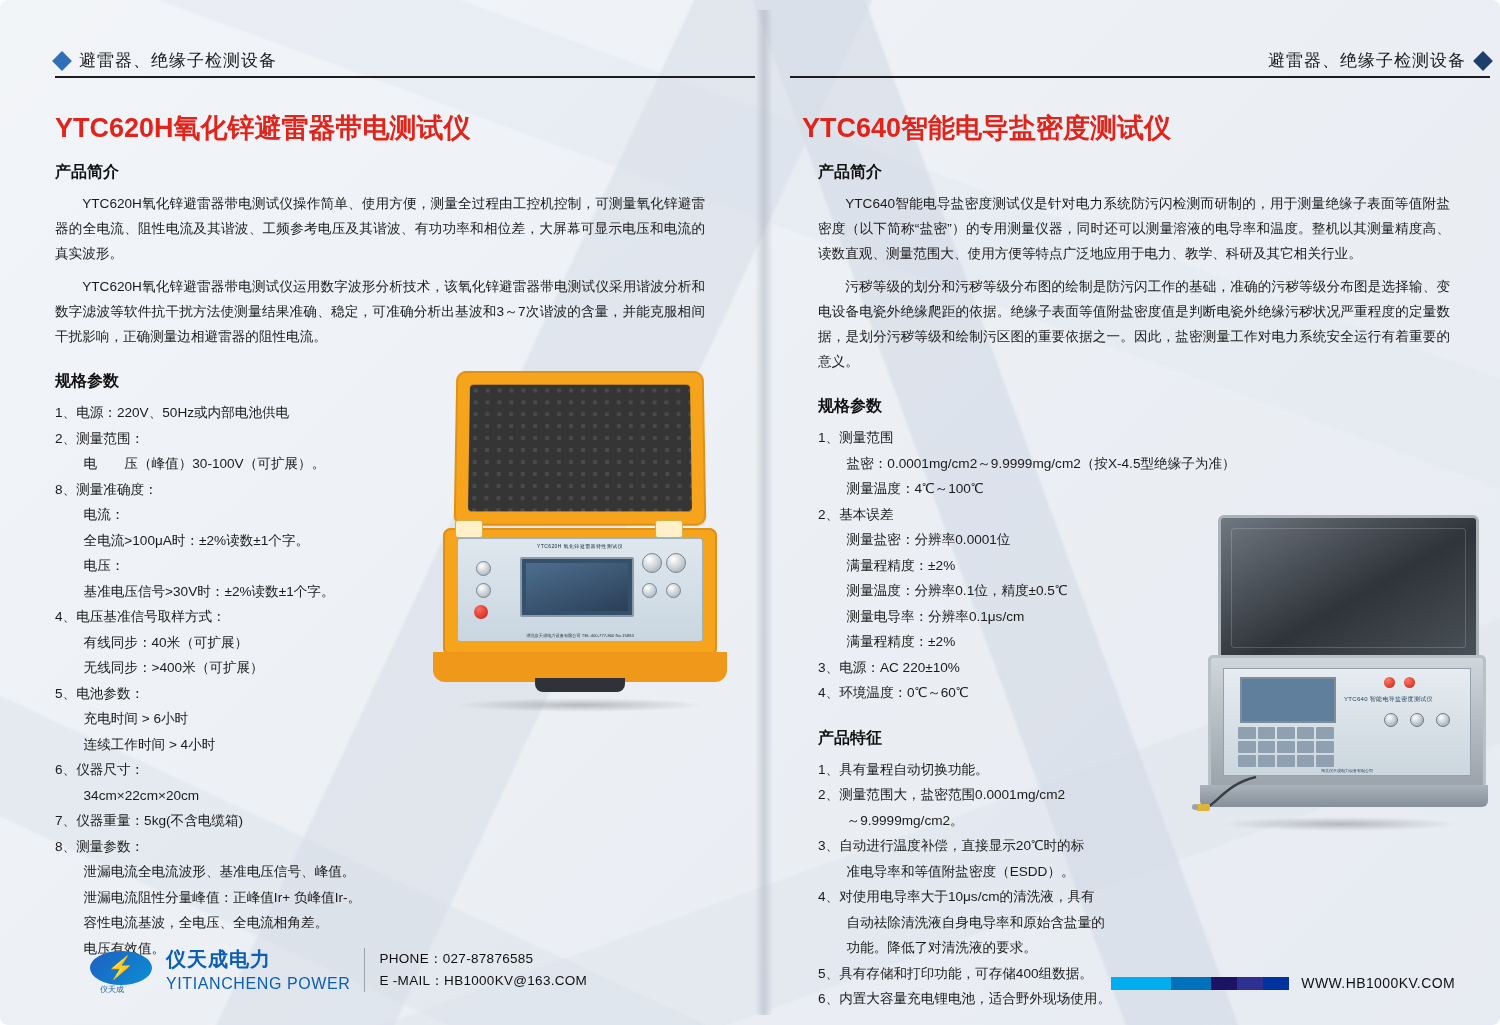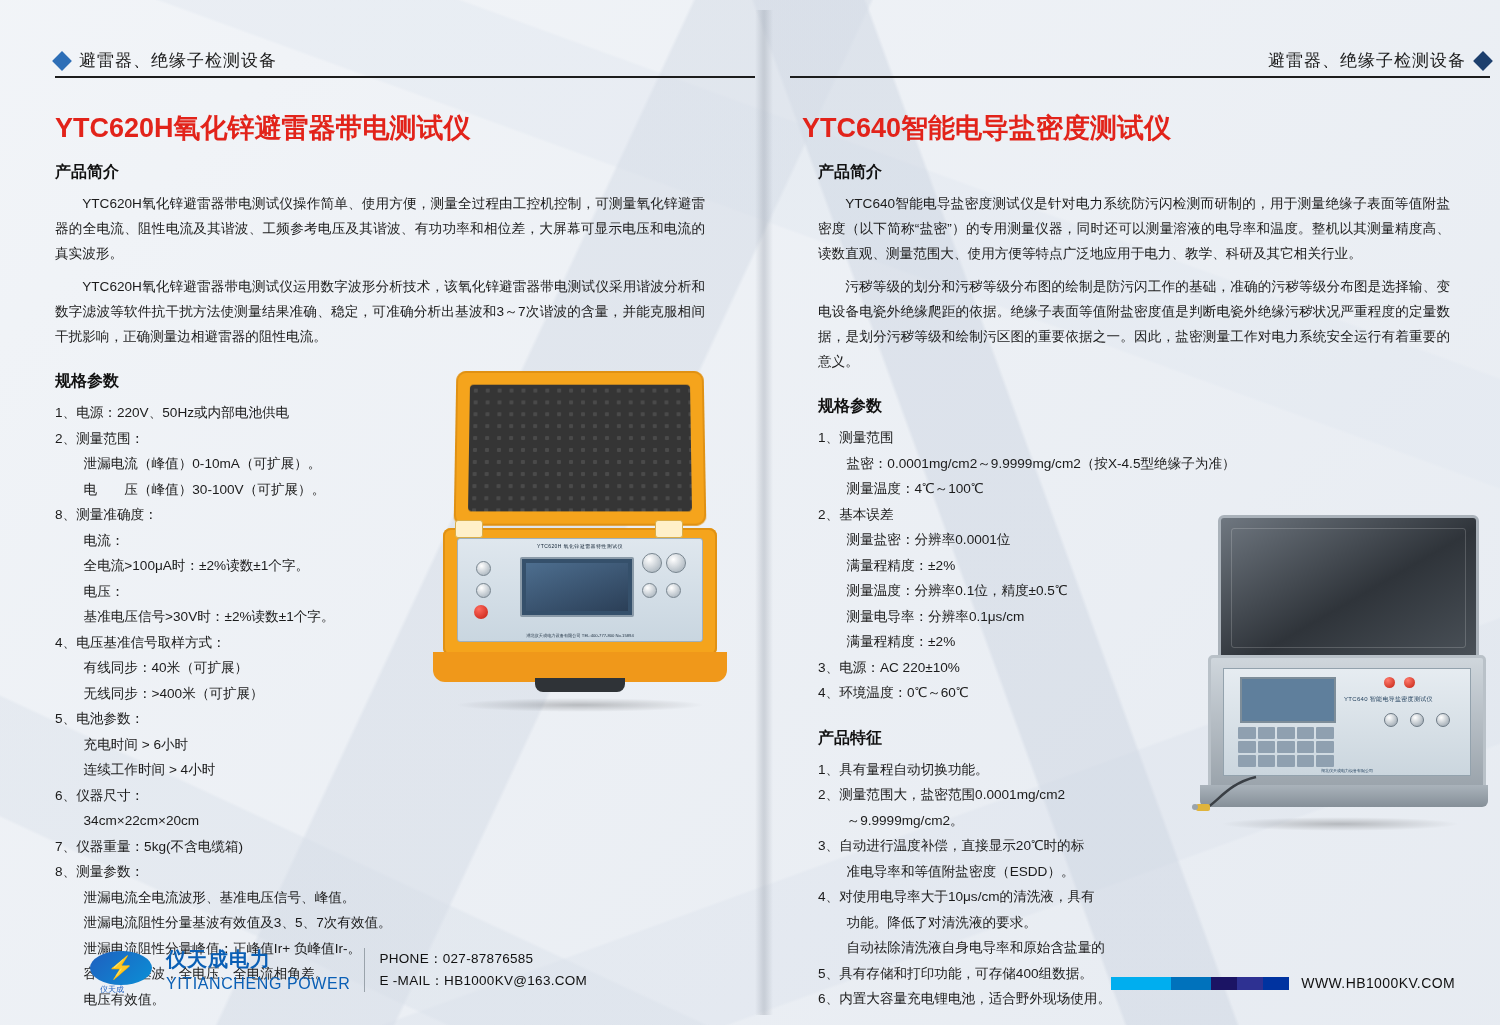--- a/index.html
+++ b/index.html
@@ -10,20 +10,21 @@
   body {
     font-family: "Liberation Sans", sans-serif;
   }
   #page {
     position: relative;
     width: 1500px;
     height: 1025px;
     overflow: hidden;
     background:
       linear-gradient(135deg, rgba(240,243,247,0.9) 0%, rgba(228,233,240,0.9) 100%);
+    border-radius: 8px;
   }
   
   #bg-pattern {
     position: absolute;
     inset: 0;
     background:
       linear-gradient(115deg, rgba(255,255,255,0) 35%, rgba(214,221,231,0.55) 35.2%, rgba(214,221,231,0.55) 44%, rgba(255,255,255,0) 44.2%),
       linear-gradient(70deg, rgba(255,255,255,0) 60%, rgba(206,214,226,0.5) 60.2%, rgba(206,214,226,0.5) 66%, rgba(255,255,255,0) 66.2%),
       linear-gradient(25deg, rgba(255,255,255,0) 12%, rgba(218,225,234,0.45) 12.2%, rgba(218,225,234,0.45) 19%, rgba(255,255,255,0) 19.2%),
       linear-gradient(160deg, rgba(255,255,255,0) 74%, rgba(222,228,237,0.5) 74.2%, rgba(222,228,237,0.5) 82%, rgba(255,255,255,0) 82.2%),
@@ -414,39 +415,37 @@
       <div class="prod-title">YTC620H氧化锌避雷器带电测试仪</div>
 
       <div class="sec-head">产品简介</div>
       <div class="para">YTC620H氧化锌避雷器带电测试仪操作简单、使用方便，测量全过程由工控机控制，可测量氧化锌避雷器的全电流、阻性电流及其谐波、工频参考电压及其谐波、有功功率和相位差，大屏幕可显示电压和电流的真实波形。</div>
       <div class="para">YTC620H氧化锌避雷器带电测试仪运用数字波形分析技术，该氧化锌避雷器带电测试仪采用谐波分析和数字滤波等软件抗干扰方法使测量结果准确、稳定，可准确分析出基波和3～7次谐波的含量，并能克服相间干扰影响，正确测量边相避雷器的阻性电流。</div>
 
       <div class="sec-head" style="margin-top:22px;">规格参数</div>
       <div class="spec-list" id="left-specs">
           <div class="spec-item">1、电源：220V、50Hz或内部电池供电</div>
           <div class="spec-item">2、测量范围：</div>
-          <div class="spec-item indent1">泄漏电流（峰值）0-10mA（可扩展）。</div>
           <div class="spec-item indent1">电　　压（峰值）30-100V（可扩展）。</div>
           <div class="spec-item">8、测量准确度：</div>
           <div class="spec-item indent1">电流：</div>
           <div class="spec-item indent1">全电流&gt;100μA时：±2%读数±1个字。</div>
           <div class="spec-item indent1">电压：</div>
           <div class="spec-item indent1">基准电压信号&gt;30V时：±2%读数±1个字。</div>
           <div class="spec-item">4、电压基准信号取样方式：</div>
           <div class="spec-item indent1">有线同步：40米（可扩展）</div>
           <div class="spec-item indent1">无线同步：&gt;400米（可扩展）</div>
           <div class="spec-item">5、电池参数：</div>
           <div class="spec-item indent1">充电时间 &gt; 6小时</div>
           <div class="spec-item indent1">连续工作时间 &gt; 4小时</div>
           <div class="spec-item">6、仪器尺寸：</div>
           <div class="spec-item indent1">34cm×22cm×20cm</div>
           <div class="spec-item">7、仪器重量：5kg(不含电缆箱)</div>
           <div class="spec-item">8、测量参数：</div>
           <div class="spec-item indent1">泄漏电流全电流波形、基准电压信号、峰值。</div>
-          <div class="spec-item indent1">泄漏电流阻性分量基波有效值及3、5、7次有效值。</div>
           <div class="spec-item indent1">泄漏电流阻性分量峰值：正峰值Ir+ 负峰值Ir-。</div>
           <div class="spec-item indent1">容性电流基波，全电压、全电流相角差。</div>
           <div class="spec-item indent1">电压有效值。</div>
         </div>
 
       <div class="photo" id="photo-left">
         <div class="case-lid">
           <div class="case-lid-foam"></div>
         </div>
         <div class="case-body">
@@ -520,22 +519,22 @@
         </div>
 
       <div class="sec-head" style="margin-top:22px;">产品特征</div>
       <div class="spec-list" id="right-features" style="width:430px;">
           <div class="spec-item">1、具有量程自动切换功能。</div>
           <div class="spec-item">2、测量范围大，盐密范围0.0001mg/cm2</div>
           <div class="spec-item indent1">～9.9999mg/cm2。</div>
           <div class="spec-item">3、自动进行温度补偿，直接显示20℃时的标</div>
           <div class="spec-item indent1">准电导率和等值附盐密度（ESDD）。</div>
           <div class="spec-item">4、对使用电导率大于10μs/cm的清洗液，具有</div>
+          <div class="spec-item indent1">自动祛除清洗液自身电导率和原始含盐量的</div>
           <div class="spec-item indent1">功能。降低了对清洗液的要求。</div>
-          <div class="spec-item indent1">自动祛除清洗液自身电导率和原始含盐量的</div>
           <div class="spec-item">5、具有存储和打印功能，可存储400组数据。</div>
           <div class="spec-item">6、内置大容量充电锂电池，适合野外现场使用。</div>
         </div>
 
       <div class="photo" id="photo-right">
         <div class="s-lid"></div>
         <div class="s-body">
           <div class="s-panel">
             <div class="s-screen"></div>
             <div class="s-keypad">

